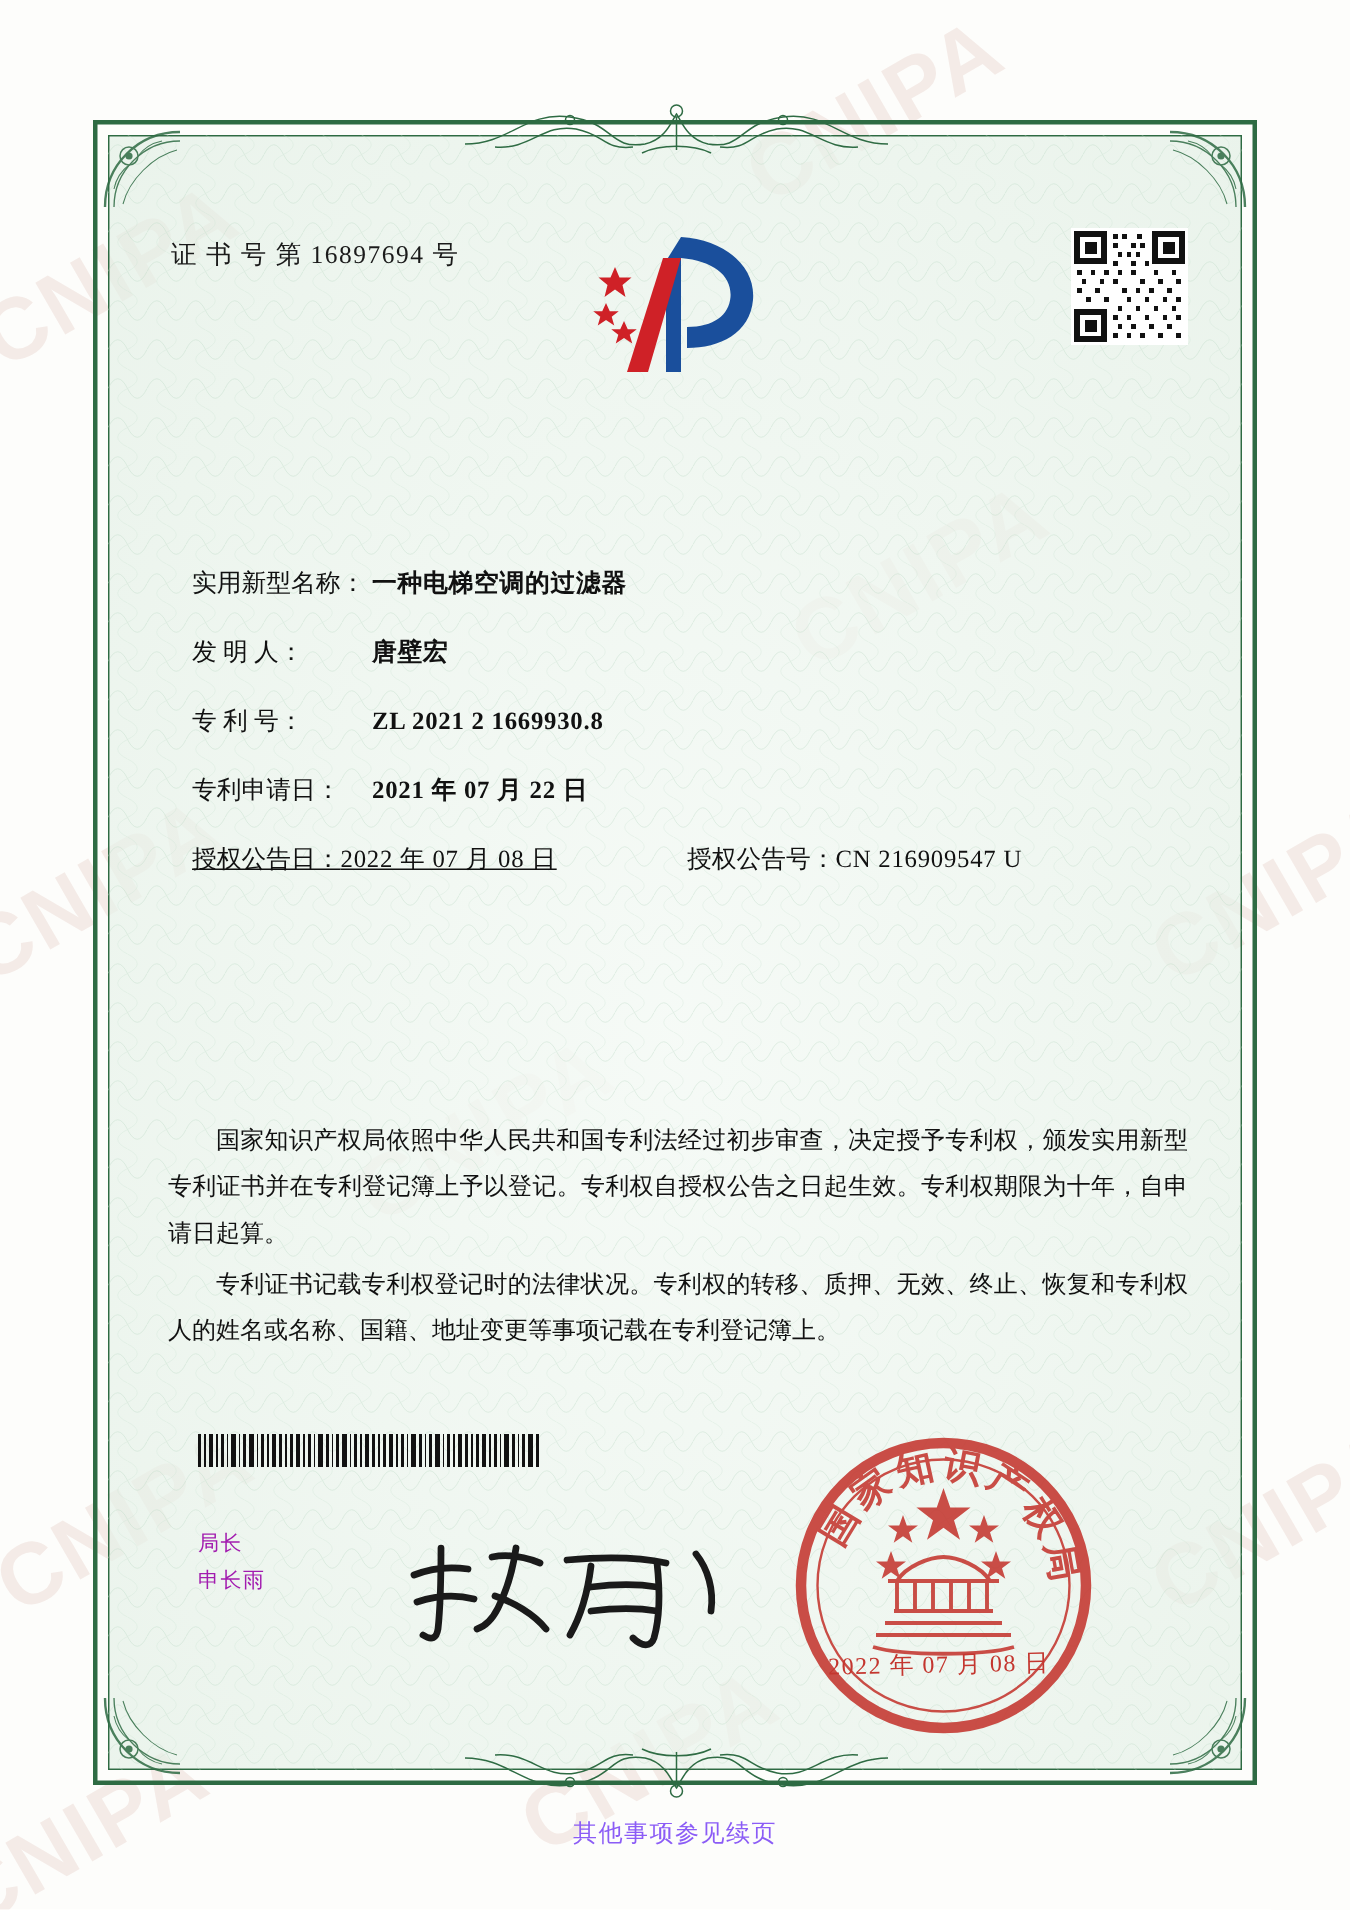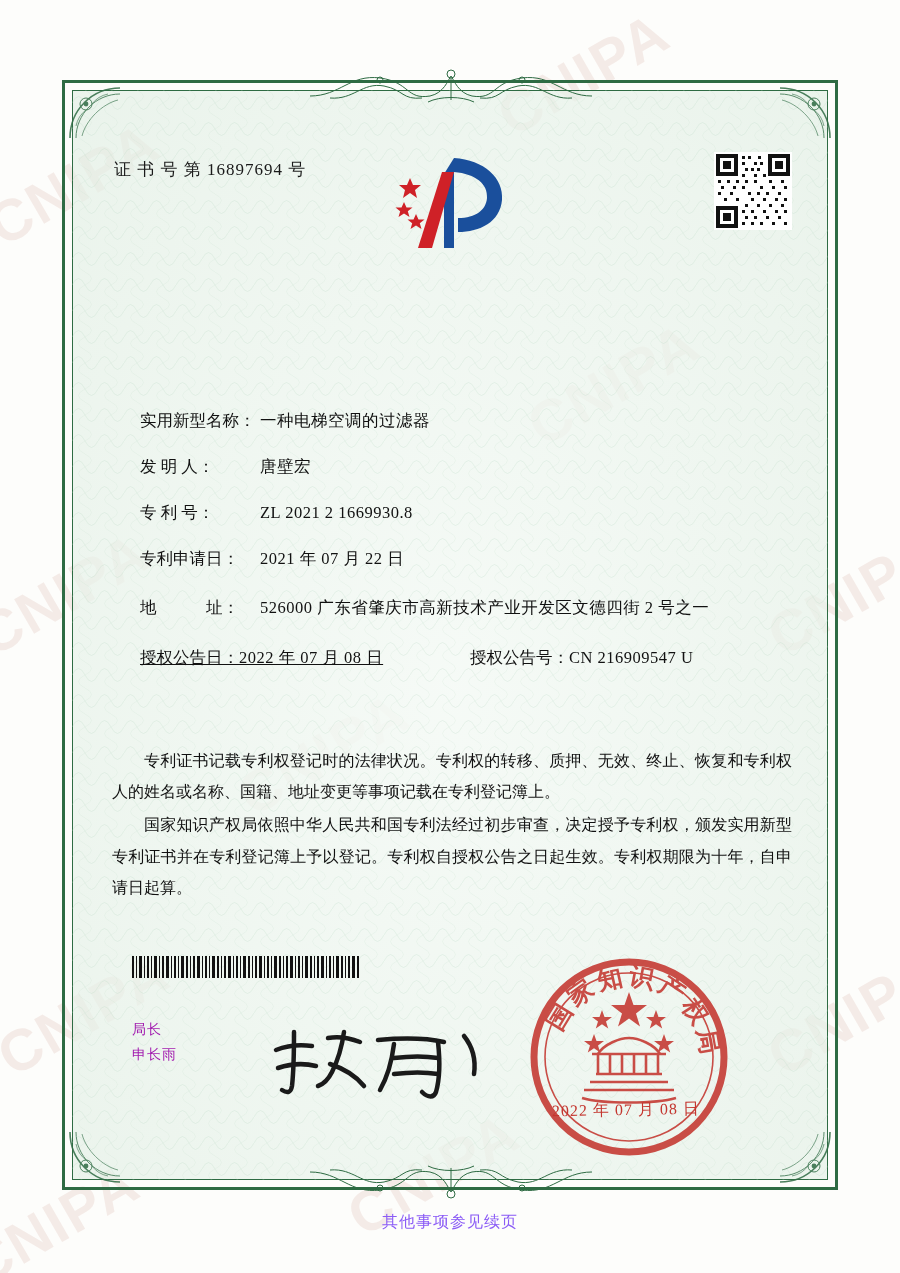--- a/index.html
+++ b/index.html
@@ -132,41 +132,41 @@
     text-align: center;
     font-size: 43px;
     font-weight: bold;
     letter-spacing: 6px;
     color: #111;
     font-family: "DejaVu Serif", "Liberation Serif", serif;
   }
 
   .fields {
     position: absolute;
-    left: 68px;
+    left: 56px;
     top: 288px;
     width: 660px;
-    margin-top: 32px;
   }
   .field {
     display: flex;
     align-items: baseline;
     margin-bottom: 24px;
     font-size: 16.5px;
     color: #111;
   }
   .field .lbl {
     width: 120px;
     flex: 0 0 120px;
     letter-spacing: 0px;
     white-space: nowrap;
   }
   .field .val {
     flex: 1;
     letter-spacing: 0.5px;
+    font-weight: bold;
   }
   .field .val.wrap {
     line-height: 1.75;
   }
 
   .row-two {
     display: flex;
     align-items: baseline;
     font-size: 16.5px;
     color: #111;
@@ -465,41 +465,37 @@
         <div class="lbl">专 利 号：</div>
         <div class="val">ZL 2021 2 1669930.8</div>
       </div>
 
       <div class="field">
         <div class="lbl">专利申请日：</div>
         <div class="val">2021 年 07 月 22 日</div>
       </div>
 
 
-      <div class="field">
-        <div class="lbl">地　　　址：</div>
-        <div class="val wrap">526000 广东省肇庆市高新技术产业开发区文德四街 2 号之一</div>
-      </div>
 
       <div class="row-two">
         <div class="c1">
           <div class="lbl">授权公告日：</div>
           <div class="val">2022 年 07 月 08 日</div>
         </div>
         <div class="c2">
           <div class="lbl">授权公告号：</div>
           <div class="val">CN 216909547 U</div>
         </div>
       </div>
 
     </div>
 
     <div class="paragraphs">
+      <p>国家知识产权局依照中华人民共和国专利法经过初步审查，决定授予专利权，颁发实用新型专利证书并在专利登记簿上予以登记。专利权自授权公告之日起生效。专利权期限为十年，自申请日起算。</p>
       <p>专利证书记载专利权登记时的法律状况。专利权的转移、质押、无效、终止、恢复和专利权人的姓名或名称、国籍、地址变更等事项记载在专利登记簿上。</p>
-      <p>国家知识产权局依照中华人民共和国专利法经过初步审查，决定授予专利权，颁发实用新型专利证书并在专利登记簿上予以登记。专利权自授权公告之日起生效。专利权期限为十年，自申请日起算。</p>
     </div>
 
     <svg class="barcode" viewBox="0 0 230 22" shape-rendering="crispEdges">
       <g fill="#111">
         <rect x="0" y="0" width="2" height="22"></rect>
           <rect x="4" y="0" width="1" height="22"></rect>
           <rect x="7" y="0" width="3" height="22"></rect>
         <rect x="12" y="0" width="1" height="22"></rect>
           <rect x="15" y="0" width="2" height="22"></rect>
           <rect x="19" y="0" width="1" height="22"></rect>

